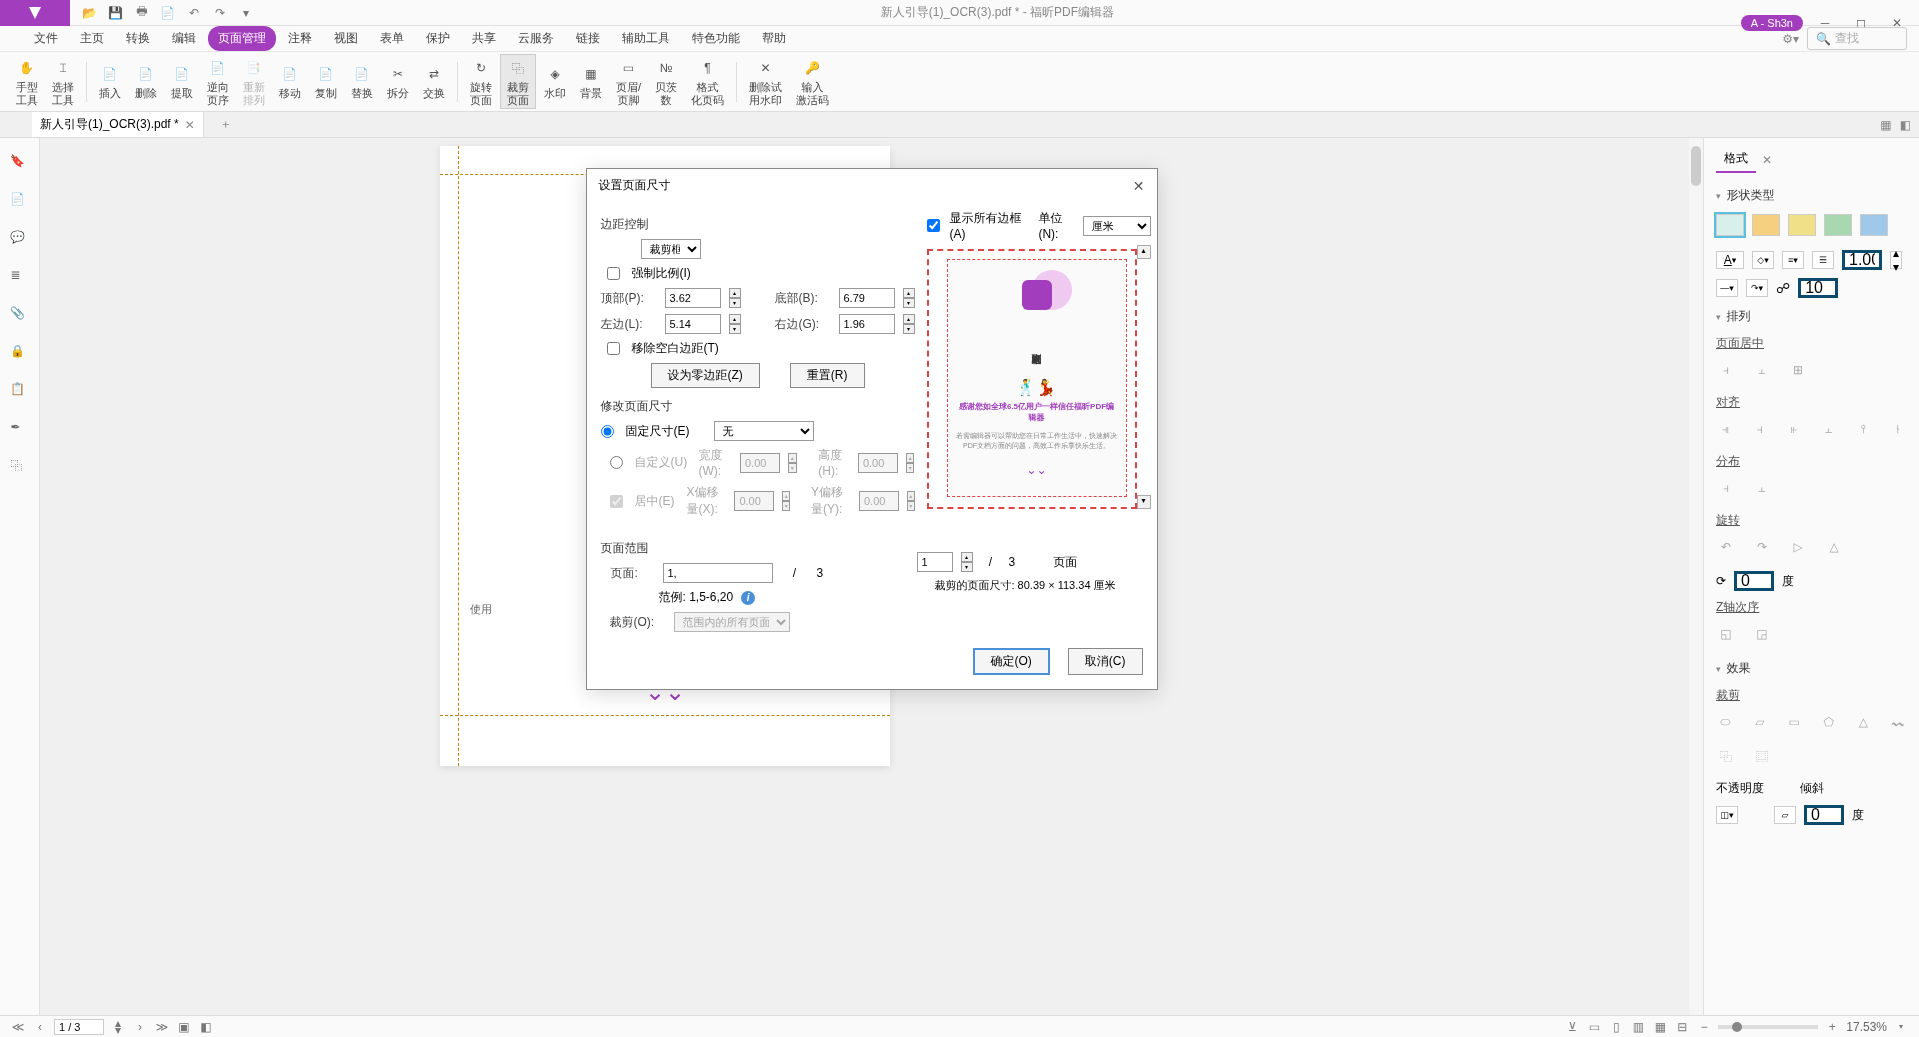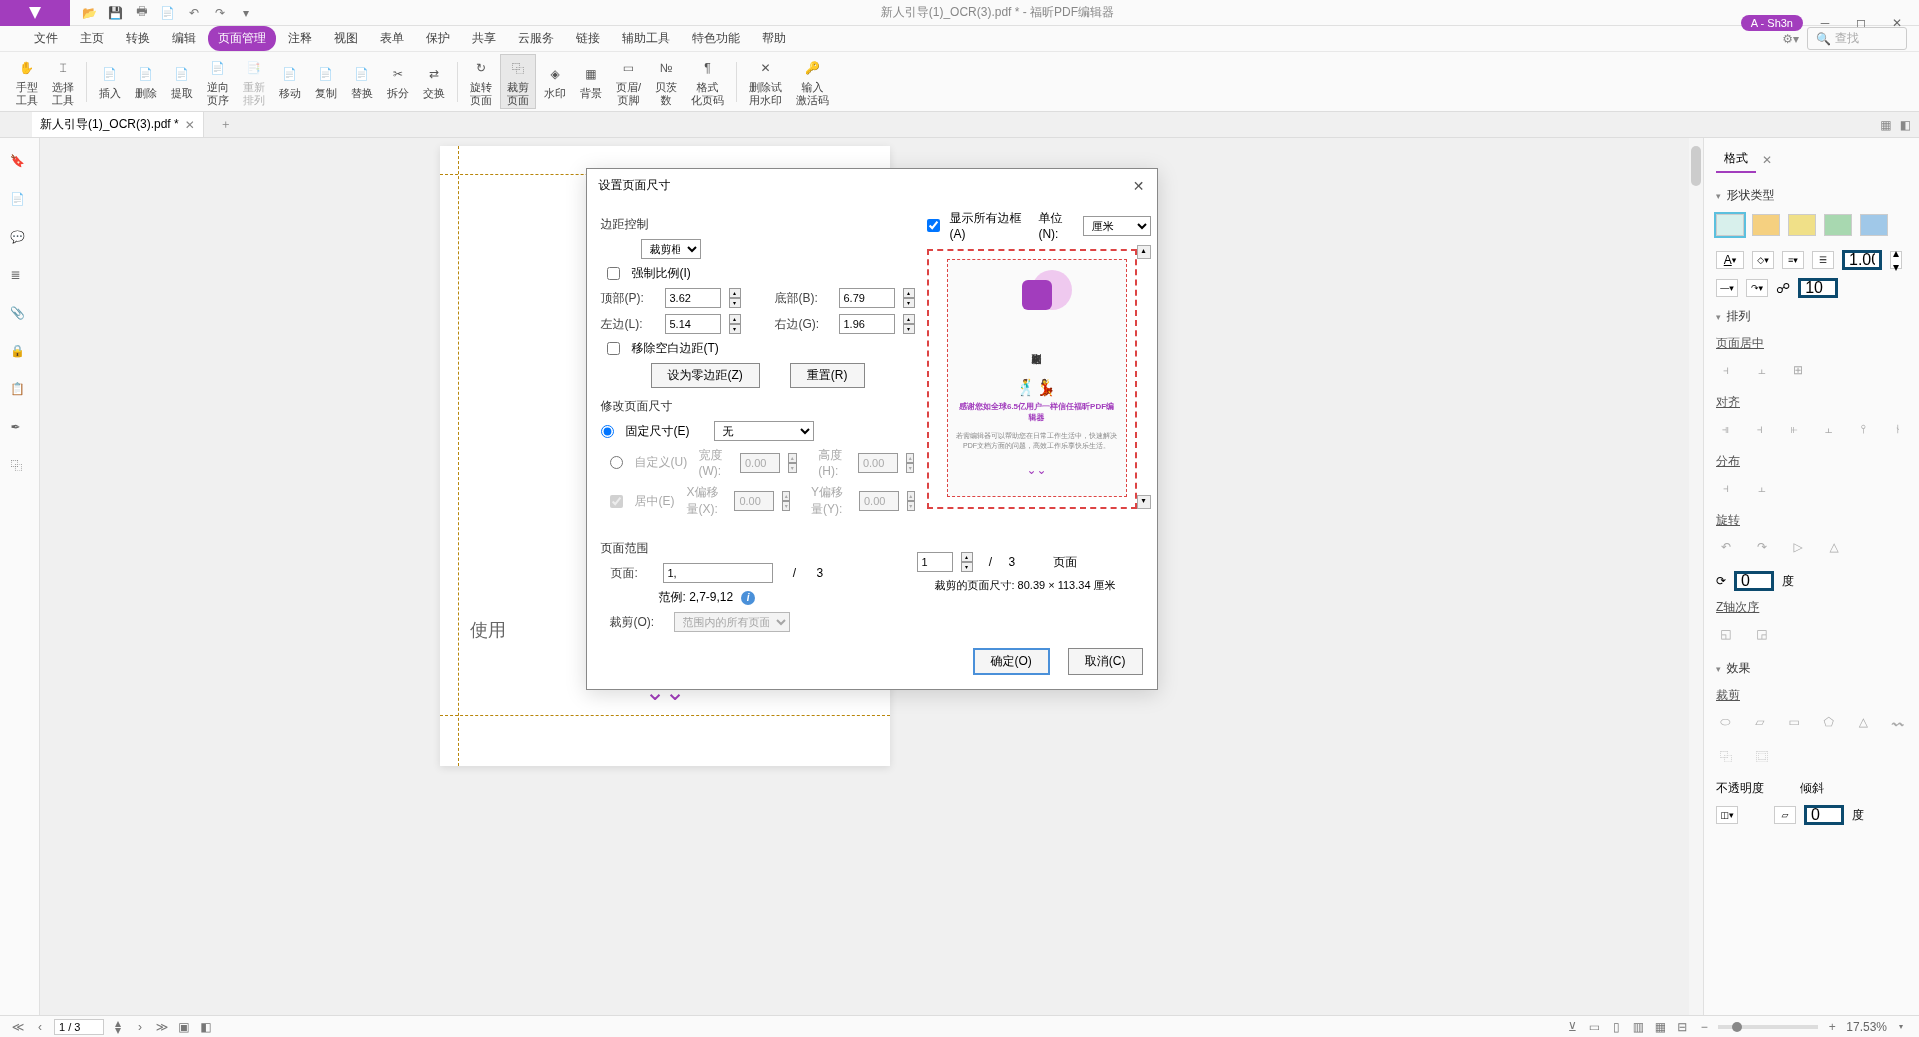--- a/index.html
+++ b/index.html
@@ -42,21 +42,21 @@
 .main { display: flex; height: calc(100vh - 26px - 26px - 60px - 26px - 22px); position: relative; }
 .left-sidebar { width: 40px; background: #fafafa; border-right: 1px solid #e0e0e0; display: flex; flex-direction: column; align-items: center; padding-top: 16px; gap: 20px; }
 .sidebar-icon { width: 18px; height: 18px; color: #666; cursor: pointer; }
 
 .canvas-area { flex: 1; background: #f0f0f0; position: relative; overflow: hidden; }
 .page-mock { position: absolute; left: 400px; top: 8px; width: 450px; height: 620px; background: white; box-shadow: 0 2px 8px rgba(0,0,0,0.1); }
 .page-crop-h1 { position: absolute; left: 0; right: 0; top: 28px; height: 0; border-top: 1px dashed #b8860b; }
 .page-crop-h2 { position: absolute; left: 0; right: 0; bottom: 50px; height: 0; border-top: 1px dashed #b8860b; }
 .page-crop-v1 { position: absolute; top: 0; bottom: 0; left: 18px; width: 0; border-left: 1px dashed #b8860b; }
 .page-arrow { position: absolute; left: 50%; bottom: 60px; transform: translateX(-50%); color: #a23dbd; font-size: 24px; }
-.page-text { position: absolute; left: 30px; top: 472px; color: #666; font-size: 18px; }
+.page-text { position: absolute; left: 30px; top: 456px; color: #666; font-size: 11px; }
 .canvas-scroll { position: absolute; right: 0; top: 0; bottom: 0; width: 14px; background: #f5f5f5; }
 .canvas-thumb { position: absolute; right: 2px; top: 8px; width: 10px; height: 40px; background: #ccc; border-radius: 5px; }
 
 .right-panel { width: 216px; background: #fafafa; border-left: 1px solid #e0e0e0; padding: 8px 12px; overflow-y: auto; }
 .panel-tab-row { display: flex; align-items: center; margin-bottom: 8px; }
 .panel-tab { padding: 4px 8px; border-bottom: 2px solid #a23dbd; font-size: 12px; }
 .panel-tab-close { margin-left: 6px; color: #888; cursor: pointer; }
 .collapse-hdr { display: flex; align-items: center; gap: 6px; padding: 6px 0; color: #333; cursor: pointer; }
 .collapse-hdr::before { content: "▾"; font-size: 9px; color: #888; }
 .swatch-row { display: flex; gap: 8px; padding: 4px 0 10px 0; }
@@ -422,21 +422,21 @@
           <div class="dlg-cols" style="margin-top:10px">
             <div class="dlg-left">
               <div class="dlg-section">页面范围</div>
               <div class="dlg-row" style="padding-left:10px">
                 <label style="min-width:44px">页面:</label>
                 <input class="dlg-input" style="width: 110px;" value="1,">
                 <span style="width:28px;text-align:center">/</span>
                 <span>3</span>
               </div>
               <div class="dlg-row" style="padding-left:58px">
-                <span>范例:  2,7-9,12</span>
+                <span>范例:  1,5-6,20</span>
                 <span class="info-icon">i</span>
               </div>
               <div class="dlg-row disabled">
                 <label>裁剪(O):</label>
                 <select class="dlg-select" style="width:116px;background:#eee" disabled=""><option>范围内的所有页面</option></select>
               </div>
             </div>
             <div class="dlg-right">
               <div class="dlg-row" style="margin-top:18px">
                 <input class="dlg-input" style="width: 36px;" value="1">

